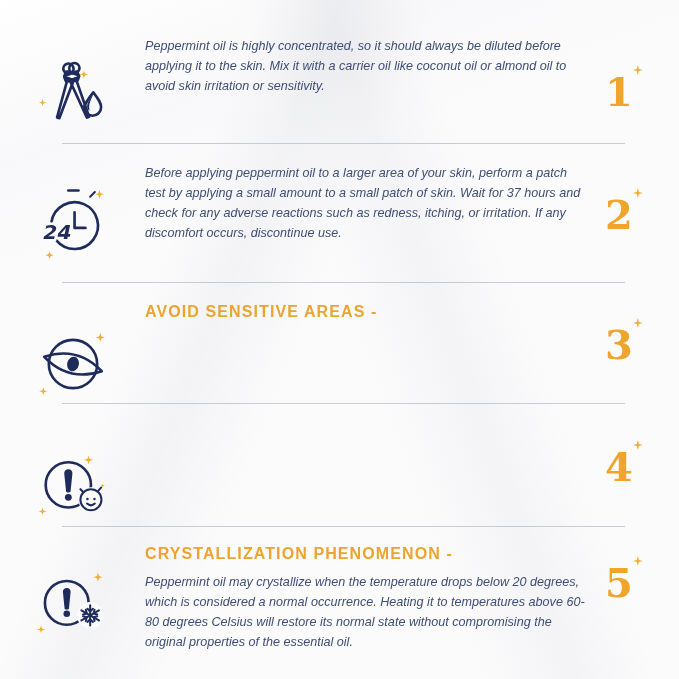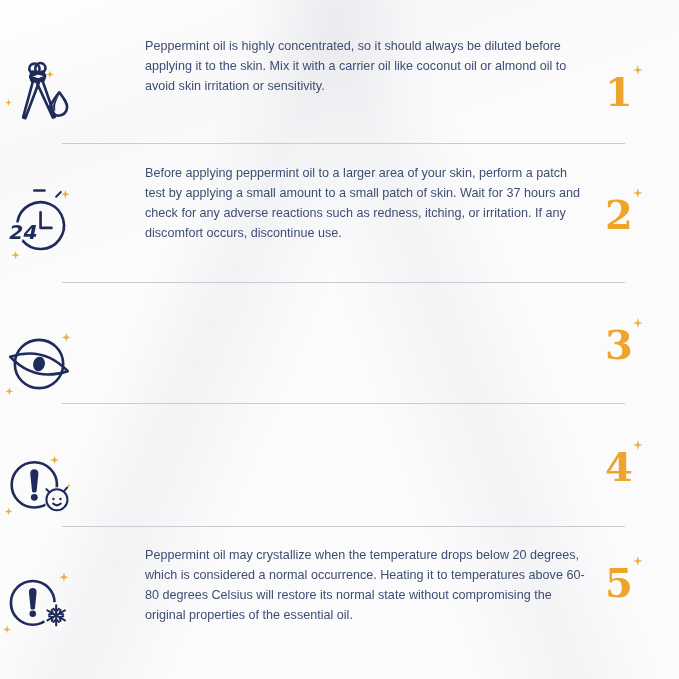--- a/index.html
+++ b/index.html
@@ -22,29 +22,29 @@
       var(--bg);
   }
   .page{width:679px;height:679px;display:flex;flex-direction:column;}
   .row{display:flex;align-items:flex-start;width:100%;}
   .r1{height:143px;padding-top:36px;}
   .r2{height:138px;padding-top:19px;}
   .r3{height:120px;padding-top:20px;}
   .r4{height:122px;padding-top:23px;}
   .r5{flex:1;padding-top:18px;}
   .divider{height:1px;background:var(--divider);margin:0 54px 0 62px;flex:none;}
-  .icon-col{width:145px;flex:none;display:flex;justify-content:flex-start;}
+  .icon-col{width:145px;flex:none;display:flex;justify-content:center;}
   .icon-wrap{margin-top:22px;width:78px;height:78px;}
   .icon-wrap svg{width:78px;height:78px;display:block;}
   .text-col{width:447px;flex:none;padding-right:6px;}
   .sec-title{
     font-size:16px;font-weight:bold;letter-spacing:1.1px;
     color:var(--heading);margin-bottom:9px;white-space:nowrap;
   }
-  .sec-body{font-size:12.6px;line-height:20px;color:var(--body);}
+  .sec-body{font-size:12.6px;line-height:20px;color:var(--body);font-style:italic;}
   .num-col{flex:1;display:flex;justify-content:flex-start;padding-left:13px;}
   .num-wrap{position:relative;display:inline-block;}
   .m1{margin-top:36px;} .m2{margin-top:32px;} .m3{margin-top:22px;}
   .m4{margin-top:20px;} .m5{margin-top:18px;}
   .num{
     font-family:"DejaVu Serif",serif;font-weight:bold;
     font-size:40px;line-height:40px;color:var(--number);
   }
   .star{
     position:absolute;top:-7px;right:-10px;width:10px;height:10px;background:var(--sparkle);
@@ -133,20 +133,21 @@
           <g transform="rotate(14 50 50)">
             <path class="st" d="M12 50 Q50 26 88 50 Q50 74 12 50 Z"></path>
             <ellipse class="fl" cx="50" cy="50" rx="7.5" ry="9.5"></ellipse>
           </g>
           <path class="gold" transform="translate(85,16) scale(0.9)" d="M0 -7 C1.2 -1.2 1.2 -1.2 7 0 C1.2 1.2 1.2 1.2 0 7 C-1.2 1.2 -1.2 1.2 -7 0 C-1.2 -1.2 -1.2 -1.2 0 -7 Z"></path>
           <path class="gold" transform="translate(12,85) scale(0.8)" d="M0 -7 C1.2 -1.2 1.2 -1.2 7 0 C1.2 1.2 1.2 1.2 0 7 C-1.2 1.2 -1.2 1.2 -7 0 C-1.2 -1.2 -1.2 -1.2 0 -7 Z"></path>
         </svg>
       </div>
     </div>
     <div class="text-col">
+      <h2 class="sec-title">AVOID SENSITIVE AREAS -</h2>
     </div>
     <div class="num-col">
       <div class="num-wrap m3">
         <span class="num">3</span>
         <i class="star"></i>
       </div>
     </div>
   </section>
   <div class="divider"></div>
 
@@ -201,20 +202,21 @@
               <line y1="-13" y2="13"></line>
               <path d="M-3.5 -8.5 L0 -5 L3.5 -8.5 M-3.5 8.5 L0 5 L3.5 8.5"></path>
             </g>
           </g>
           <path class="gold" transform="translate(82,13) scale(0.9)" d="M0 -7 C1.2 -1.2 1.2 -1.2 7 0 C1.2 1.2 1.2 1.2 0 7 C-1.2 1.2 -1.2 1.2 -7 0 C-1.2 -1.2 -1.2 -1.2 0 -7 Z"></path>
           <path class="gold" transform="translate(9,80) scale(0.75)" d="M0 -7 C1.2 -1.2 1.2 -1.2 7 0 C1.2 1.2 1.2 1.2 0 7 C-1.2 1.2 -1.2 1.2 -7 0 C-1.2 -1.2 -1.2 -1.2 0 -7 Z"></path>
         </svg>
       </div>
     </div>
     <div class="text-col">
+      <h2 class="sec-title">CRYSTALLIZATION PHENOMENON -</h2>
       <p class="sec-body">Peppermint oil may crystallize when the temperature drops below 20 degrees, which is considered a normal occurrence. Heating it to temperatures above 60-80 degrees Celsius will restore its normal state without compromising the original properties of the essential oil.</p>
     </div>
     <div class="num-col">
       <div class="num-wrap m5">
         <span class="num">5</span>
         <i class="star"></i>
       </div>
     </div>
   </section>
 

